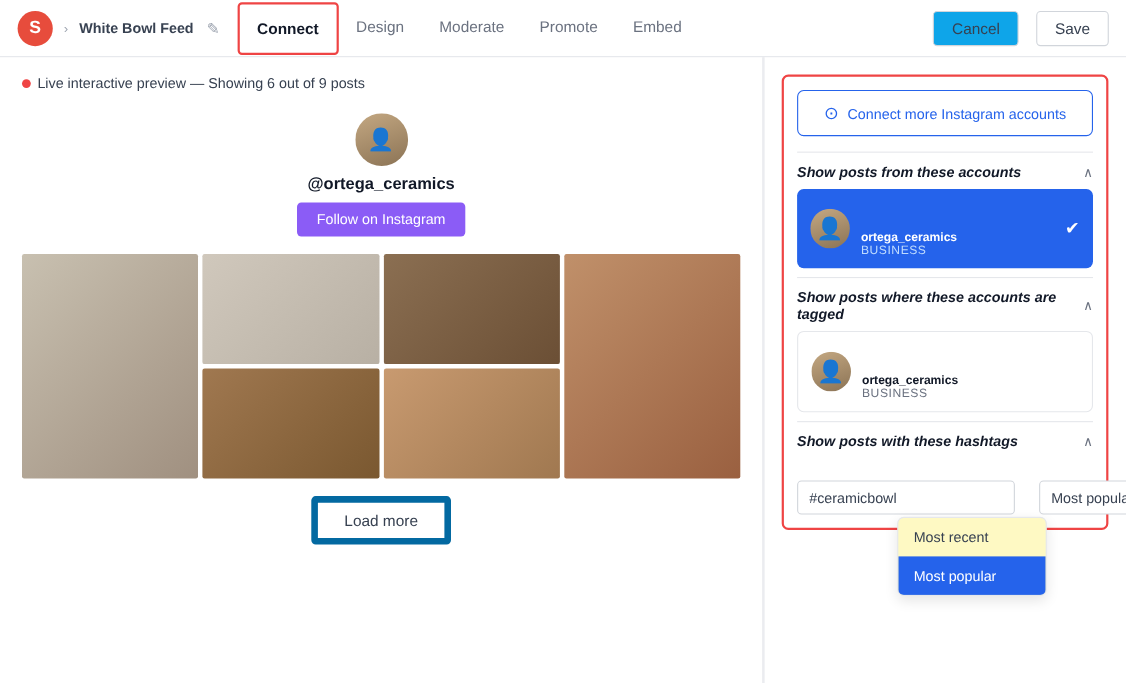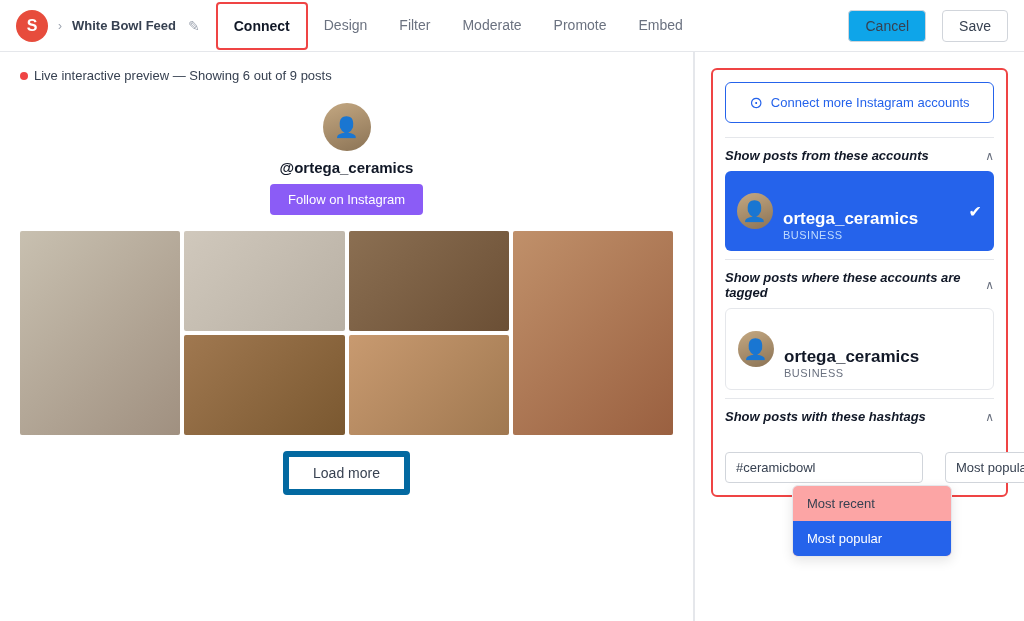--- a/index.html
+++ b/index.html
@@ -11,21 +11,21 @@
       border-bottom: 1px solid #e5e7eb; padding: 0 16px; gap: 8px;
     }
     .logo-circle {
       width: 32px; height: 32px; border-radius: 50%; background: #e74c3c;
       display: flex; align-items: center; justify-content: center;
       color: #fff; font-weight: 700; font-size: 16px; flex-shrink: 0;
     }
     .breadcrumb-arrow { color: #9ca3af; font-size: 12px; margin: 0 2px; }
     .breadcrumb-label { font-size: 13px; color: #374151; font-weight: 700; }
     .edit-icon { color: #9ca3af; font-size: 14px; cursor: pointer; margin-left: 4px; }
-    .nav-tabs { display: flex; align-items: center; gap: 0; margin-left: 8px; }
+    .nav-tabs { display: flex; gap: 0; margin-left: 8px; }
     .nav-tab {
       padding: 14px 16px; font-size: 14px; color: #6b7280; cursor: pointer;
       border-bottom: 2px solid transparent; text-decoration: none;
     }
     .nav-tab.active { color: #374151; border-bottom: 2px solid #2563eb; font-weight: 600; border: 2px solid #e74c3c; border-radius: 4px; border-bottom: 2px solid #2563eb; }
     .nav-tab.active { border: 2px solid #ef4444; border-radius: 4px; color: #111827; font-weight: 600; }
     .nav-spacer { flex: 1; }
     .btn-cancel {
       padding: 7px 16px; border: 1px solid #d1d5db; border-radius: 4px;
       background: #0ea5e9; font-size: 14px; color: #374151; cursor: pointer;
@@ -91,21 +91,21 @@
       padding: 10px 12px; border-radius: 6px; margin-bottom: 8px; cursor: pointer;
     }
     .account-card.selected { background: #2563eb; }
     .account-card.unselected { background: #fff; border: 1px solid #e5e7eb; }
     .account-avatar {
       width: 36px; height: 36px; border-radius: 50%; background: #c4a882;
       flex-shrink: 0; overflow: hidden; display: flex; align-items: center; justify-content: center;
       font-size: 16px;
     }
     .account-info { flex: 1; }
-    .account-name { font-size: 17px; font-weight: 700; margin-top: 28px; }
+    .account-name { font-size: 11px; font-weight: 700; margin-top: 28px; }
     .account-card.selected .account-name { color: #fff; }
     .account-card.unselected .account-name { color: #111827; }
     .account-type { font-size: 11px; text-transform: uppercase; letter-spacing: 0.5px; }
     .account-card.selected .account-type { color: #bfdbfe; }
     .account-card.unselected .account-type { color: #6b7280; }
     .check-icon { color: #fff; font-size: 16px; }
 
     
     .hashtag-row { display: flex; gap: 22px; margin-top: 20px; position: relative; }
     .hashtag-input {
@@ -113,22 +113,22 @@
       font-size: 13px; color: #374151;
     }
     .sort-select-wrap { position: relative; display: flex; align-items: center; }
     .sort-select {
       appearance: none; padding: 7px 28px 7px 10px; border: 1px solid #d1d5db;
       border-radius: 4px; font-size: 13px; color: #374151; background: #fff; cursor: pointer;
     }
 
     
     .dropdown-menu {
-      position: absolute; top: 100%; right: 0; width: 160px;
-      background: #fca5a5; border: 1px solid #e5e7eb; border-radius: 6px;
+      position: absolute; top: 100%; right: 0; width: 136px;
+      background: #fef9c3; border: 1px solid #e5e7eb; border-radius: 6px;
       box-shadow: 0 4px 12px rgba(0,0,0,0.1); z-index: 100; margin-top: 2px; overflow: hidden;
     }
     .dropdown-item {
       padding: 10px 14px; font-size: 13px; color: #374151; cursor: pointer;
     }
     .dropdown-item.active { background: #2563eb; color: #fff; border-radius: 0; }
 
     
     .grid-wrapper {
       display: grid;
@@ -166,21 +166,20 @@
   <div class="logo-circle">
     <span>S</span>
   </div>
   <span class="breadcrumb-arrow">›</span>
   <span class="breadcrumb-label">White Bowl Feed</span>
   <span class="edit-icon">✎</span>
 
   <div class="nav-tabs">
     <a class="nav-tab active">Connect</a>
     <a class="nav-tab">Design</a>
-    <a class="nav-tab">Filter</a>
     <a class="nav-tab">Moderate</a>
     <a class="nav-tab">Promote</a>
     <a class="nav-tab">Embed</a>
   </div>
 
   <div class="nav-spacer"></div>
   <button class="btn-cancel">Cancel</button>
   <button class="btn-save">Save</button>
 </nav>
 

